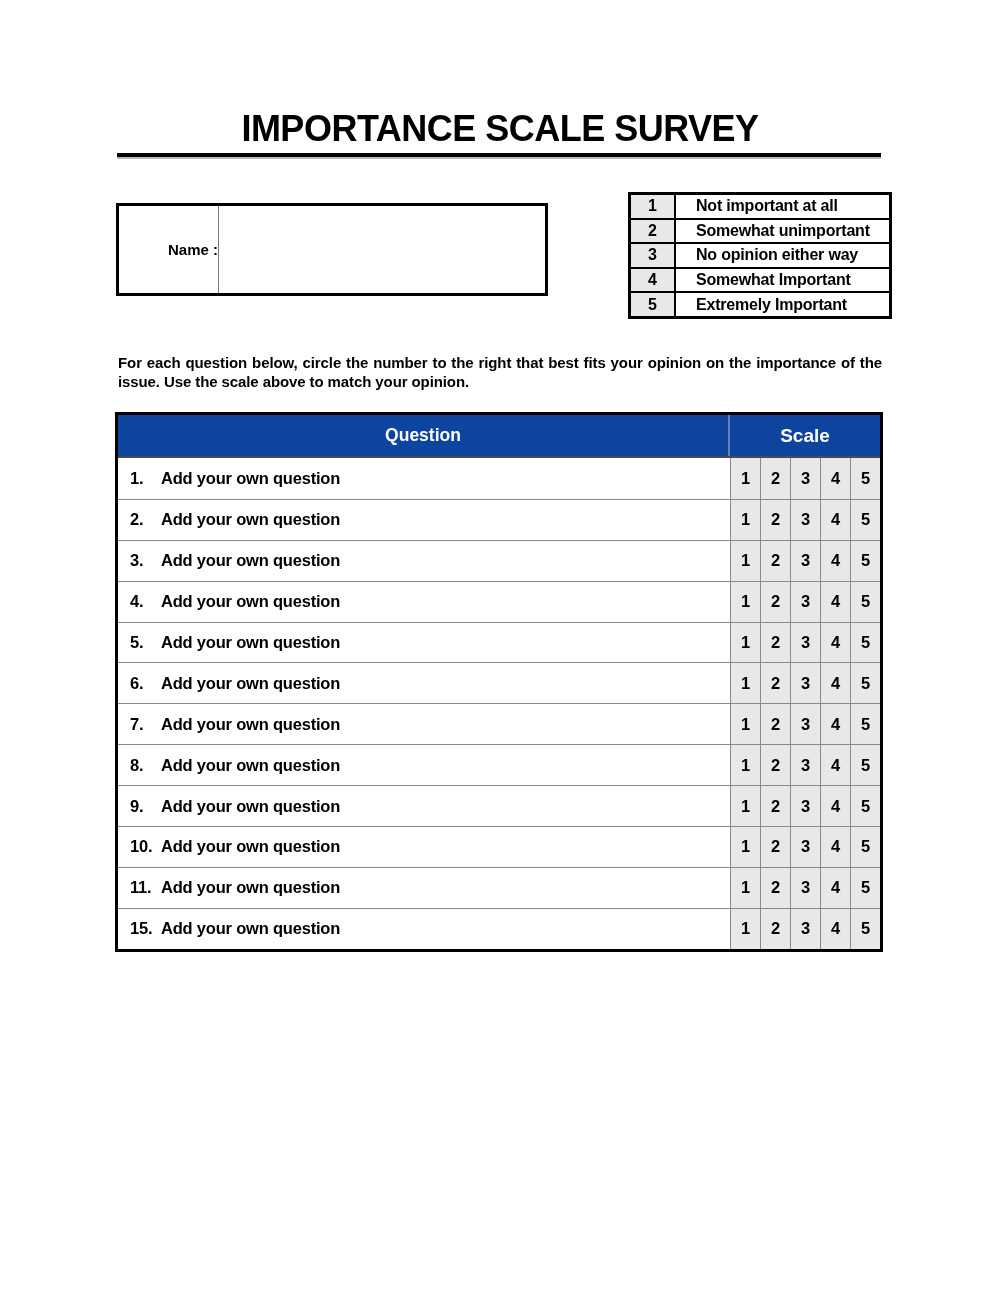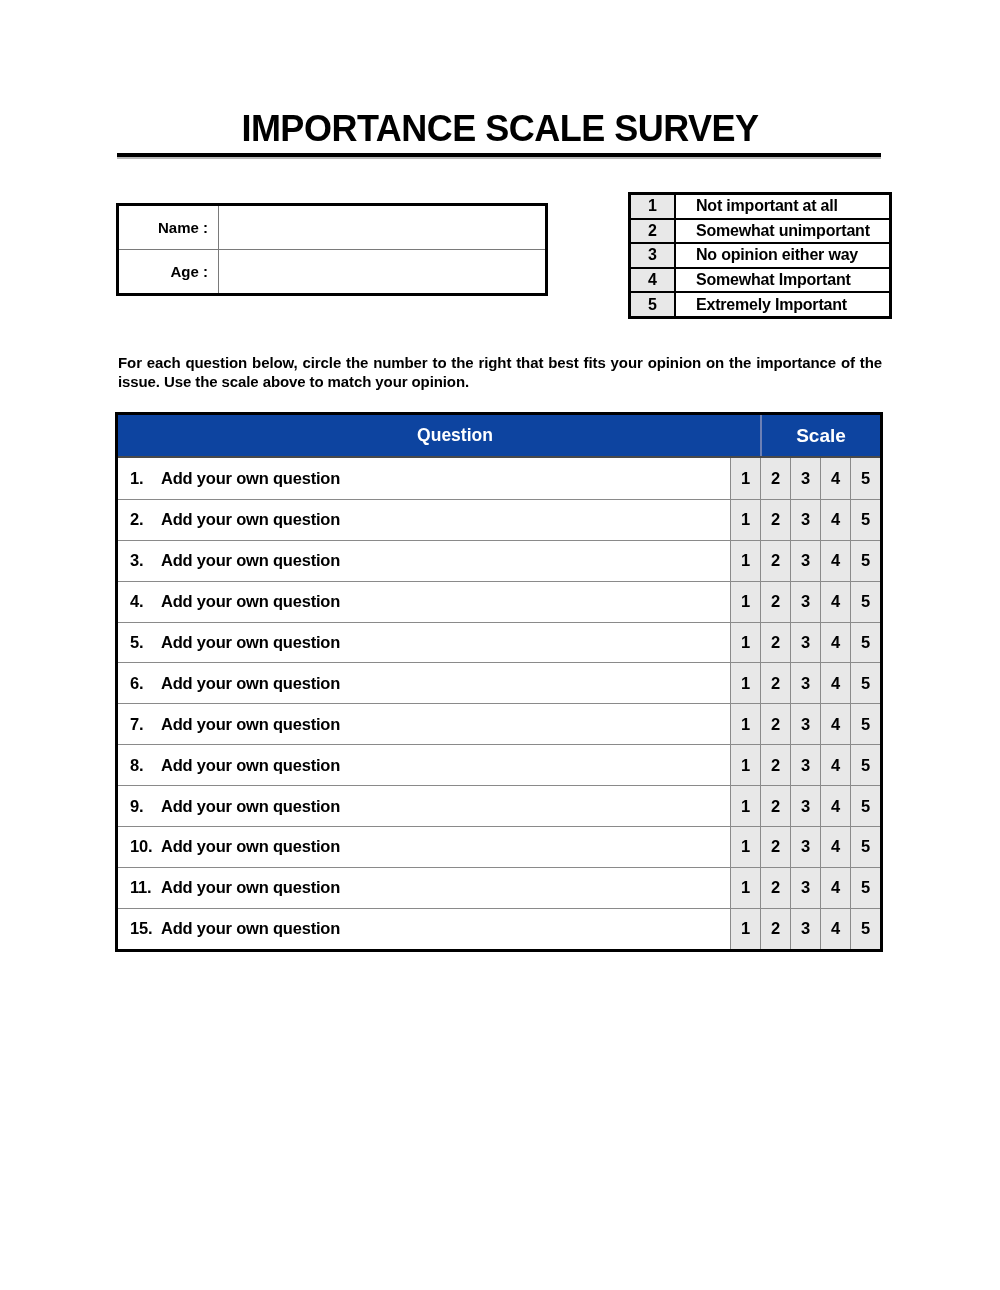--- a/index.html
+++ b/index.html
@@ -41,21 +41,20 @@
     width: 432px; height: 93px;
     border: 3px solid #000000;
     display: flex; flex-direction: column;
     background: #ffffff;
   }
   .nb-row { flex: 1; display: flex; border-top: 1px solid #7a7a7a; }
   .nb-row:first-child { border-top: none; }
   .nb-label {
     width: 100px;
     display: flex; align-items: center; justify-content: flex-end;
-    padding-right: 10px;
     border-right: 1px solid #7a7a7a;
     font-size: 15px;
   }
   .nb-value { flex: 1; background: #ffffff; }
 
   
   .legend {
     position: absolute;
     top: 192px; left: 628px;
     width: 264px; height: 127px;
@@ -98,21 +97,20 @@
     width: 768px;
     border: 3px solid #000000;
     background: #ffffff;
   }
   .sv-header {
     display: flex;
     height: 43px;
     background: #0d44a0;
     border-bottom: 2px solid #4a4a4a;
     color: #ffffff;
-    padding-left: 32px;
   }
   .sv-hq {
     width: 612px;
     display: flex; align-items: center; justify-content: center;
     font-size: 17.5px;
     border-right: 2px solid #6c80b5;
   }
   .sv-hs {
     flex: 1;
     display: flex; align-items: center; justify-content: center;
@@ -144,24 +142,20 @@
 <div class="page">
 
   <div class="title">IMPORTANCE SCALE SURVEY</div>
   <div class="rule"></div>
 
   <div class="name-box">
     <div class="nb-row">
       <div class="nb-label">Name :</div>
       <div class="nb-value"></div>
     </div>
-    <div class="nb-row">
-      <div class="nb-label">Age :</div>
-      <div class="nb-value"></div>
-    </div>
   </div>
 
   <div class="legend">
     <div class="lg-row">
       <div class="lg-num">1</div>
       <div class="lg-label">Not important at all</div>
     </div>
     <div class="lg-row">
       <div class="lg-num">2</div>
       <div class="lg-label">Somewhat unimportant</div>

